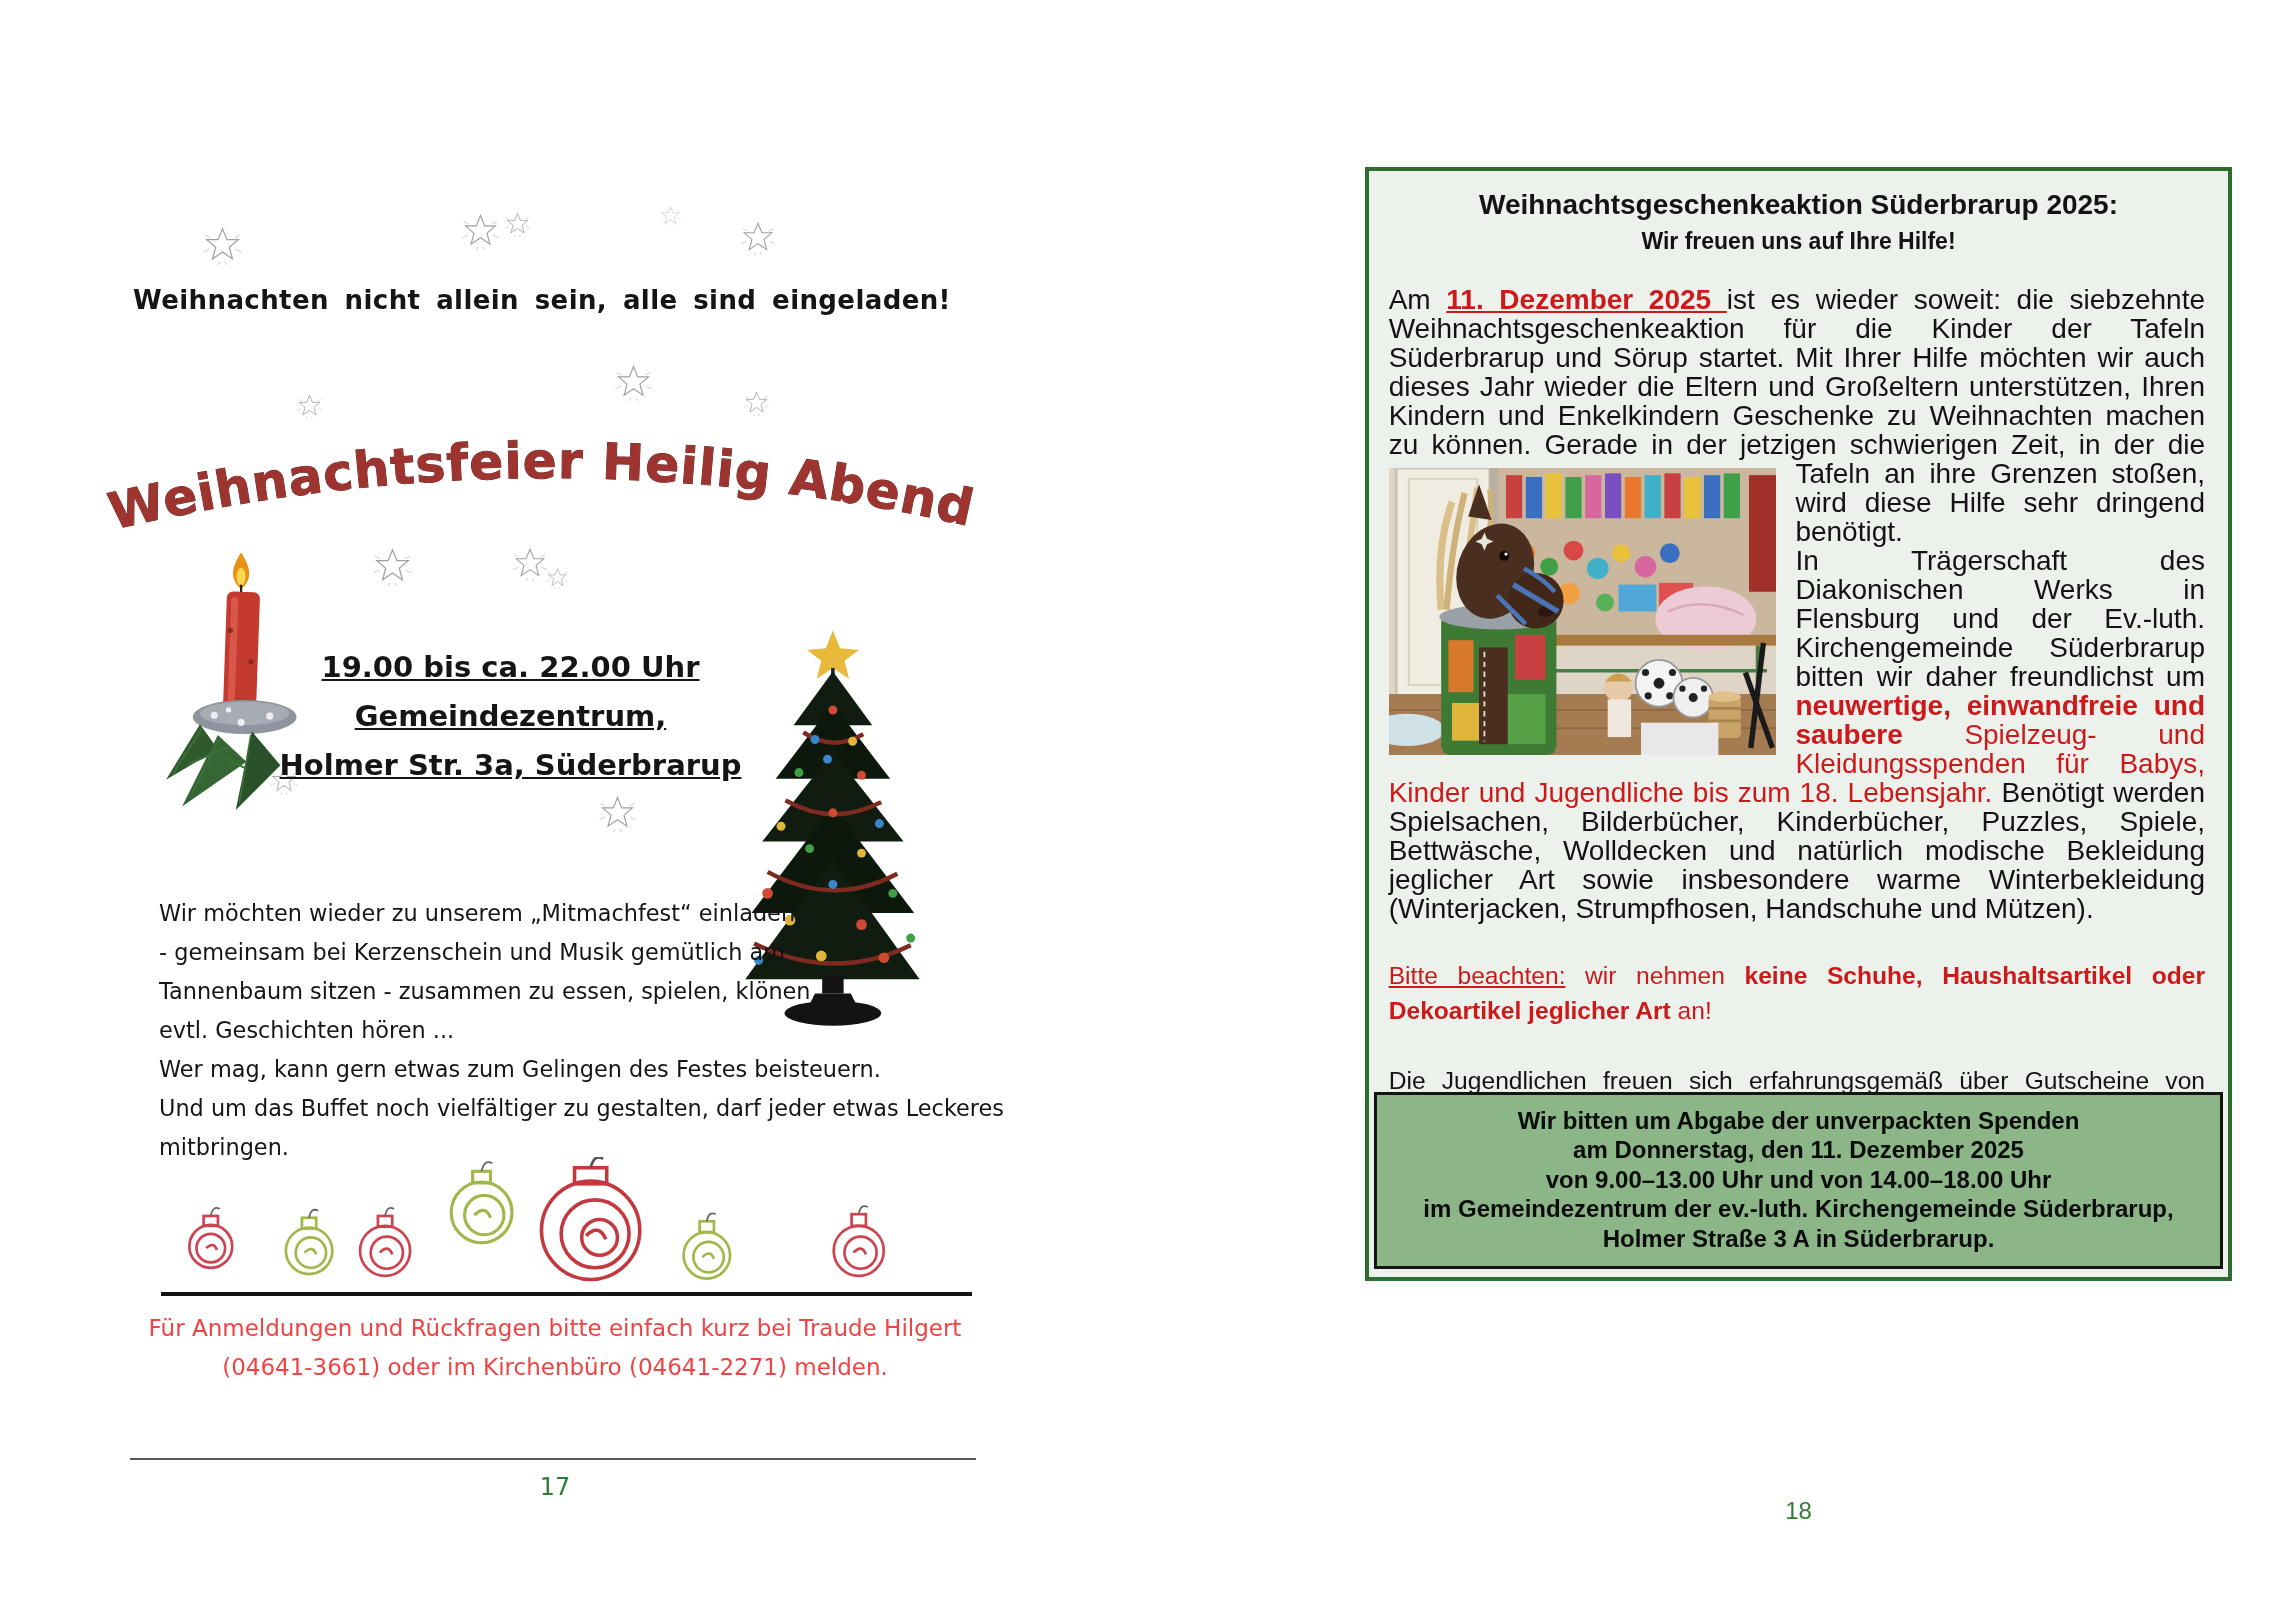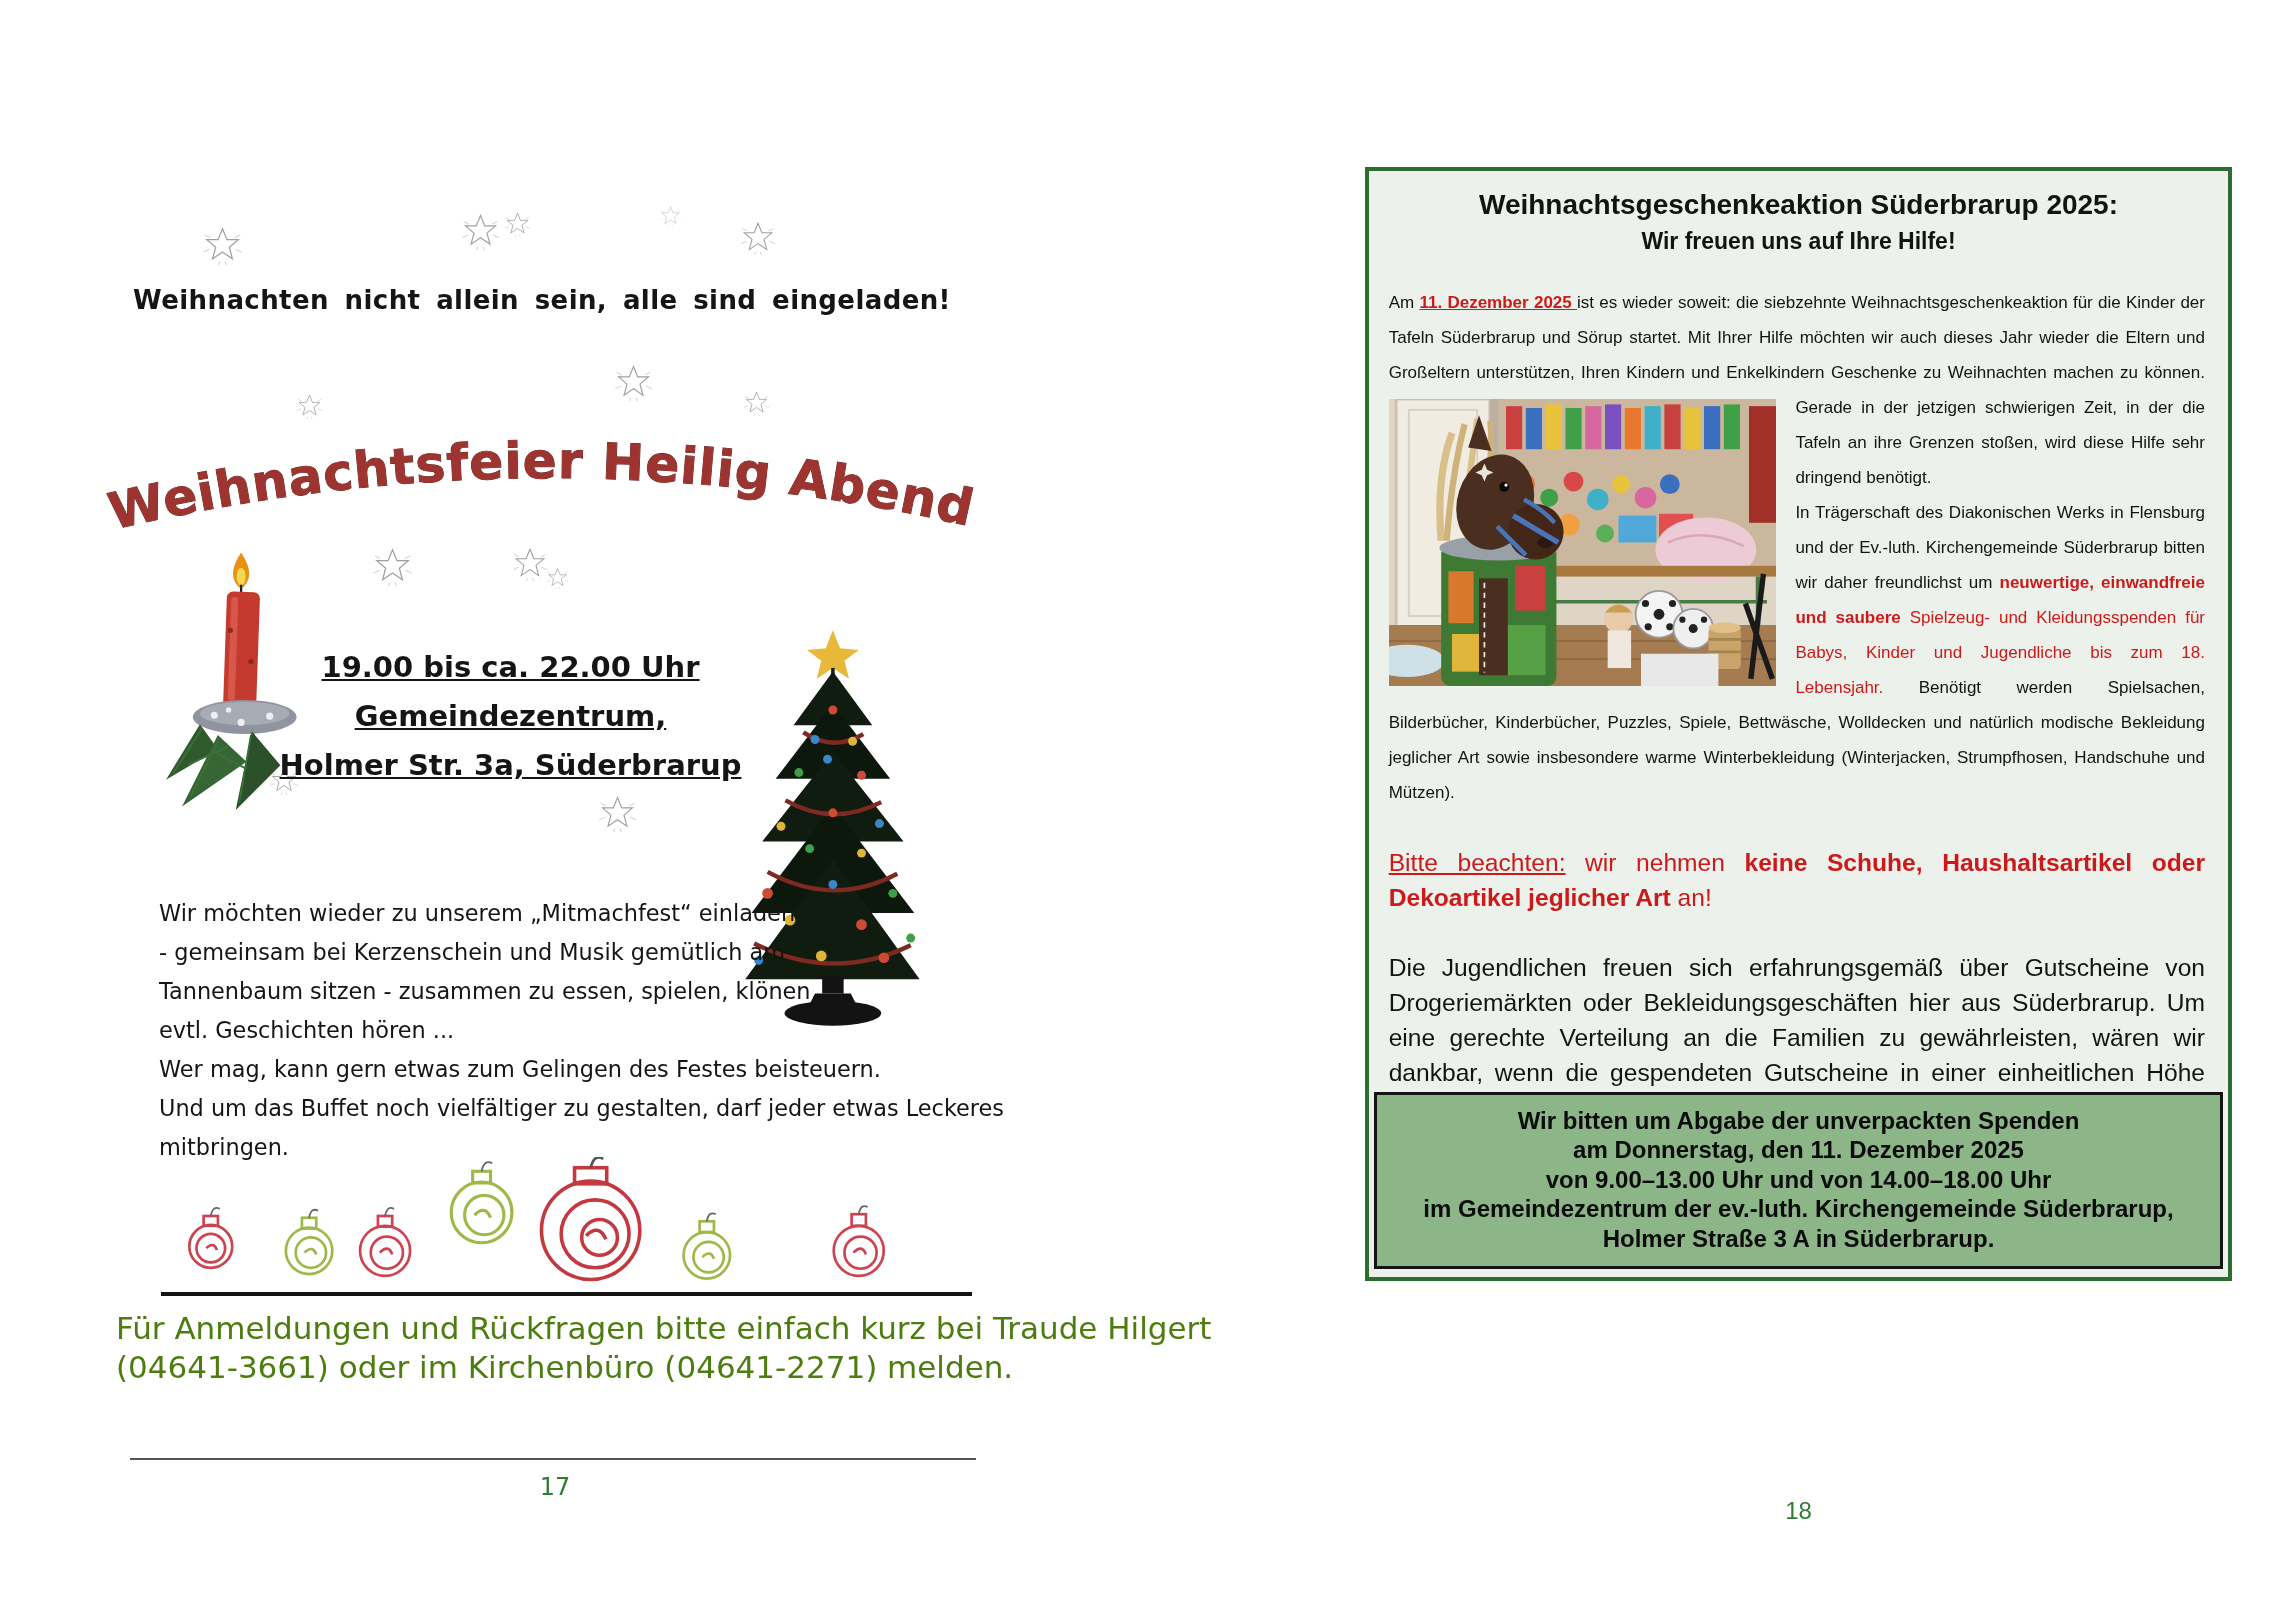--- a/index.html
+++ b/index.html
@@ -14,33 +14,33 @@
   .lp-candle{position:absolute;left:166px;top:545px;width:152px;height:269px;}
   .lp-event{position:absolute;left:188px;top:643px;width:645px;text-align:center;
             font-size:29px;font-weight:bold;line-height:49px;color:#151515;}
   .lp-event div{white-space:nowrap;text-decoration:underline;}
   .lp-tree{position:absolute;left:727px;top:625px;width:193px;height:407px;}
   .lp-body{position:absolute;left:159px;top:894px;width:788px;font-size:22.4px;line-height:39px;color:#151515;}
   .lp-body div{white-space:nowrap;}
   .lp-ornaments{position:absolute;left:134px;top:1157px;width:806px;height:143px;}
   .lp-rule-thick{position:absolute;left:161px;top:1292px;width:811px;height:3.6px;background:#141414;}
   .lp-contact{position:absolute;left:116px;top:1309px;width:878px;text-align:center;
-              font-size:31px;line-height:39px;color:#4d7c0f;}
+              font-size:23px;line-height:39px;color:#ef4444;}
   .lp-contact div{white-space:nowrap;}
   .lp-rule-thin{position:absolute;left:130px;top:1458px;width:846px;height:1.8px;background:#555;}
   .lp-pagenum{position:absolute;left:116px;top:1473px;width:878px;text-align:center;
               font-size:24px;color:#2e7d32;}
 
   
   .rp-box{position:absolute;left:1365px;top:167px;width:867px;height:1114px;box-sizing:border-box;
           background:#edf1ec;border:4.5px solid #2e6d30;
           font-family:"Liberation Sans", sans-serif;color:#131313;}
   .rp-title{margin:18px 12.5px 0 12.5px;text-align:center;font-weight:bold;font-size:28px;}
   .rp-subtitle{margin:7.2px 12.5px 0 12.5px;text-align:center;font-weight:bold;font-size:23px;}
-  .rp-body{margin:30px 23px 0 19.7px;font-size:17px;line-height:35px;text-align:justify;}
+  .rp-body{margin:30px 23px 0 19.7px;font-size:28px;line-height:29px;text-align:justify;}
   .photo-float{float:left;width:387px;height:287px;margin:9px 19.7px 5.4px 0;}
   .photo-float svg{display:block;width:100%;height:100%;}
   .red{color:#cc1a1a;}
   .red-bold{color:#cc1a1a;font-weight:bold;}
   .red-bold-u{color:#cc1a1a;font-weight:bold;text-decoration:underline;}
   .red-u{color:#cc1a1a;text-decoration:underline;}
   .rp-note{margin:35px 23px 0 19.7px;font-size:24.6px;line-height:35px;text-align:justify;}
   .rp-para3{margin:35px 23px 0 19.7px;font-size:24.6px;line-height:35px;text-align:justify;}
   .green-box{position:absolute;left:5.4px;right:5.4px;bottom:8px;background:#8cb588;border:3.6px solid #141414;
              text-align:center;font-weight:bold;font-size:24px;line-height:29.6px;padding:10.7px 5.4px 12.5px 5.4px;color:#0c0c0c;}

